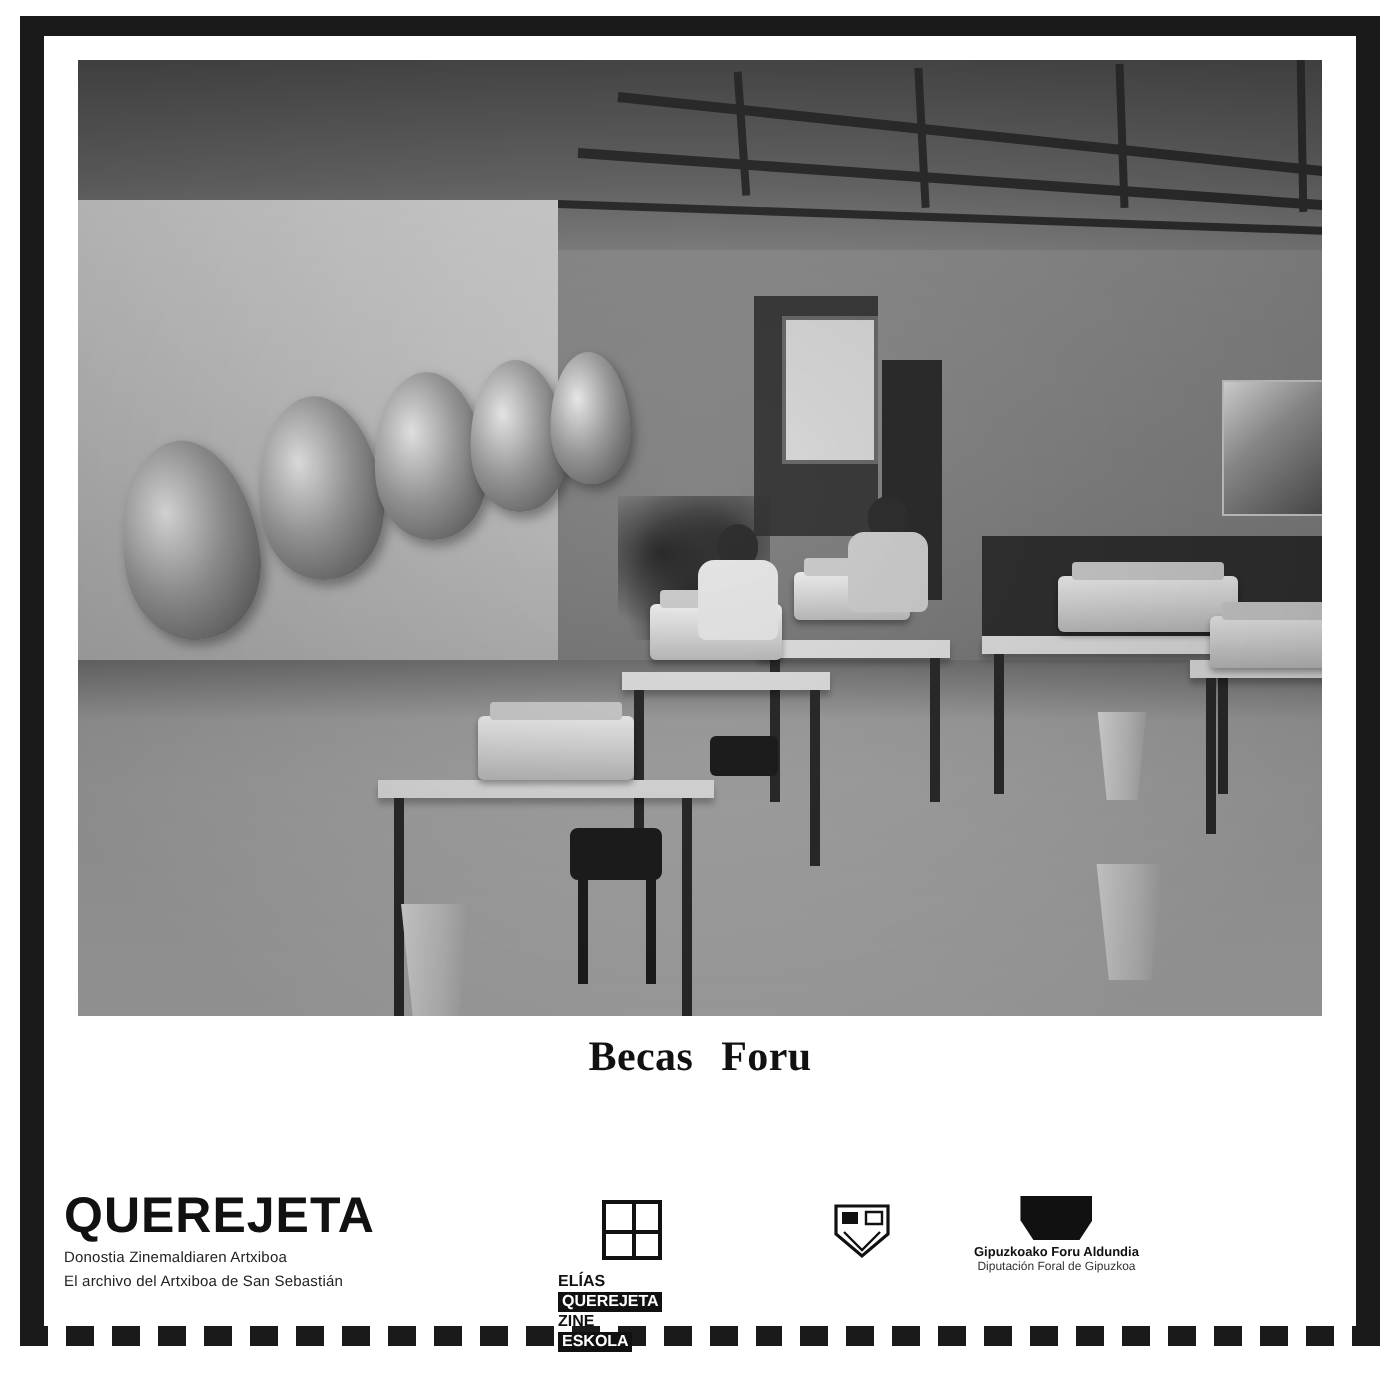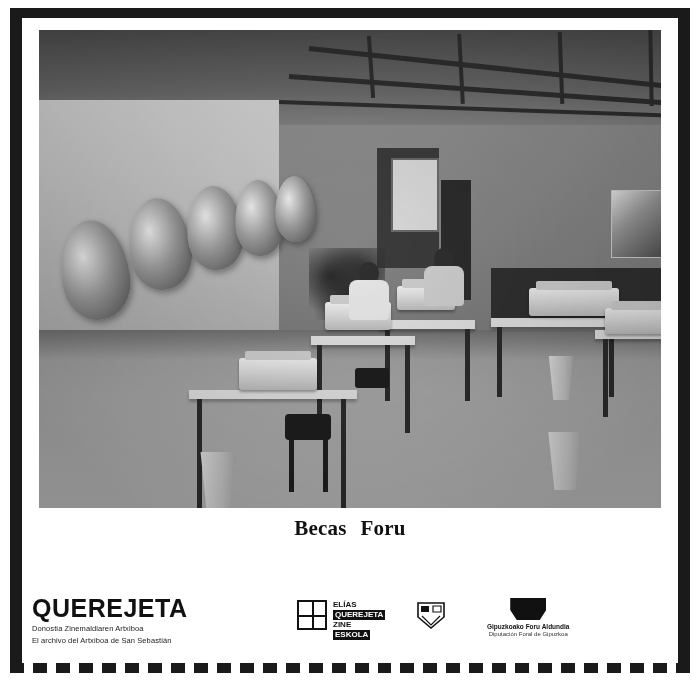--- a/index.html
+++ b/index.html
@@ -273,24 +273,25 @@
   }
   .artxiboa .sub1, .artxiboa .sub2 {
     font-family: "Liberation Sans", sans-serif;
     font-size: 7.5px;
     color: #222;
     margin-top: 3px;
     letter-spacing: 0.1px;
   }
   .eqze {
     position: absolute;
-    left: 265px; top: 4px;
+    left: 247px; top: 4px;
     display: flex;
-    align-items: flex-start;
+    align-items: flex-end;
     gap: 6px;
+    flex-direction: column;
   }
   .eqze .mark {
     width: 26px; height: 26px;
     border: 2px solid #111;
     position: relative;
   }
   .eqze .mark::after {
     content: "";
     position: absolute;
     left: 50%; top: 0; bottom: 0;

